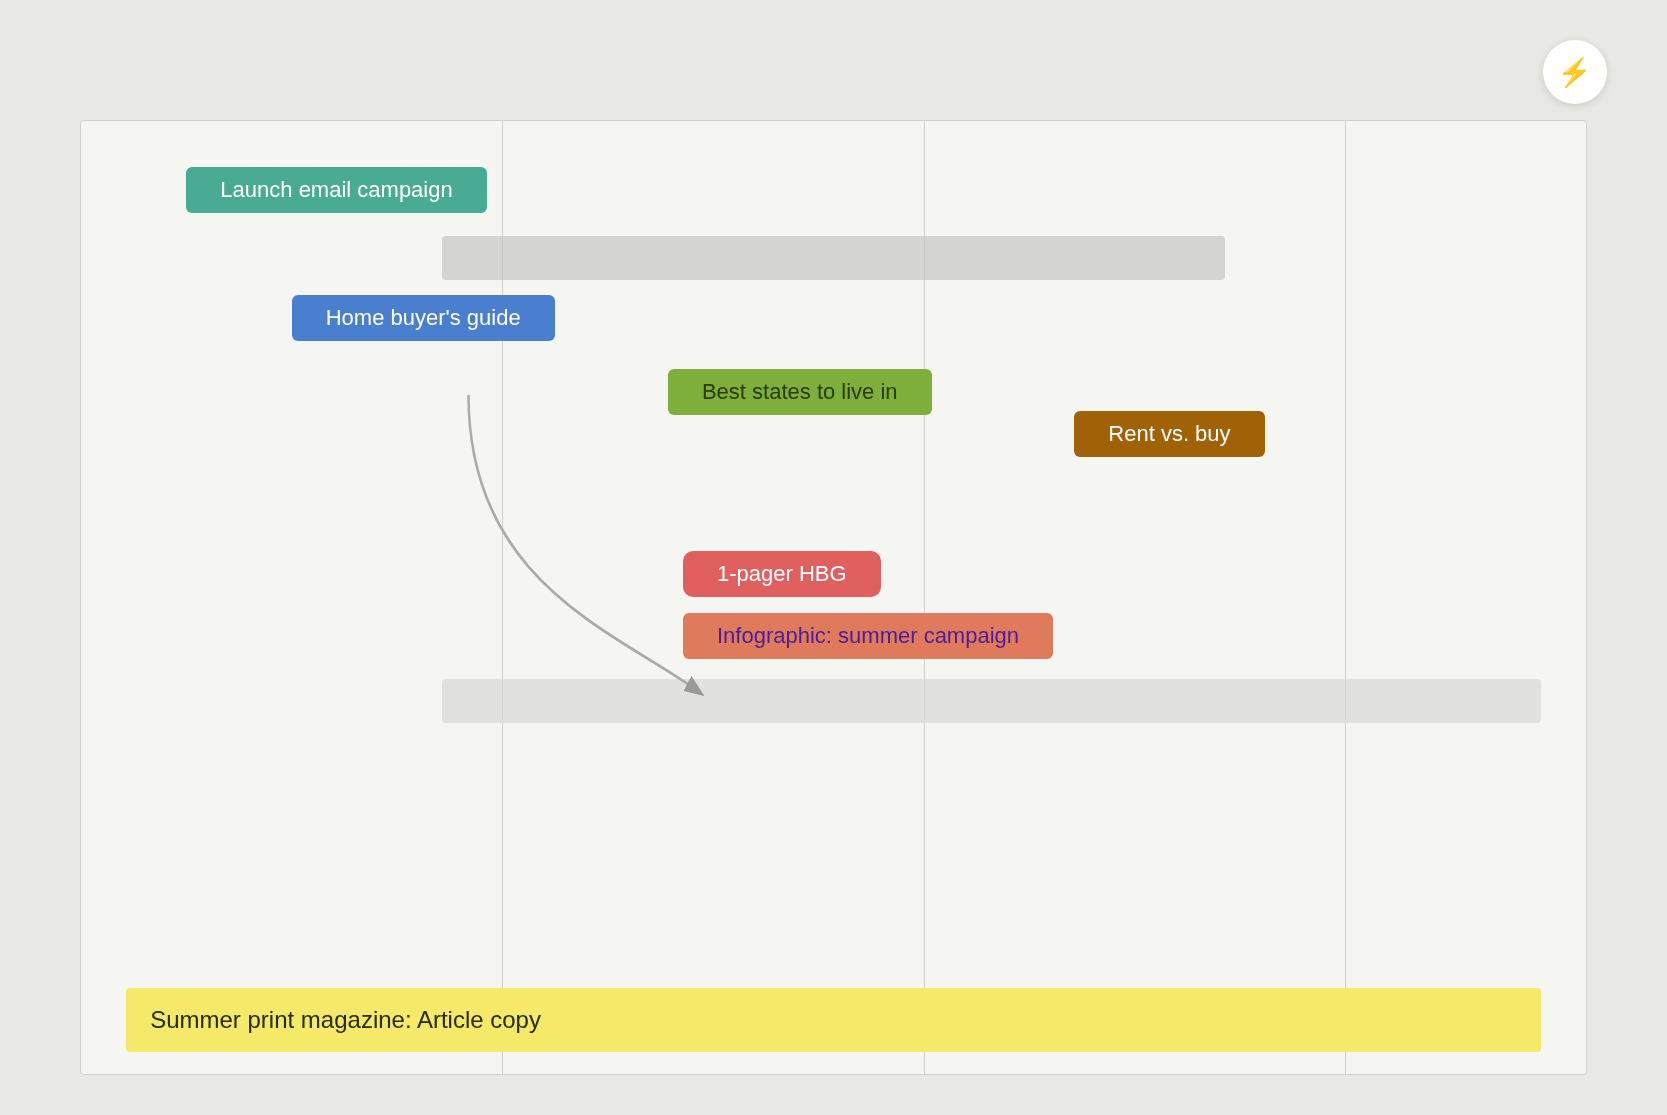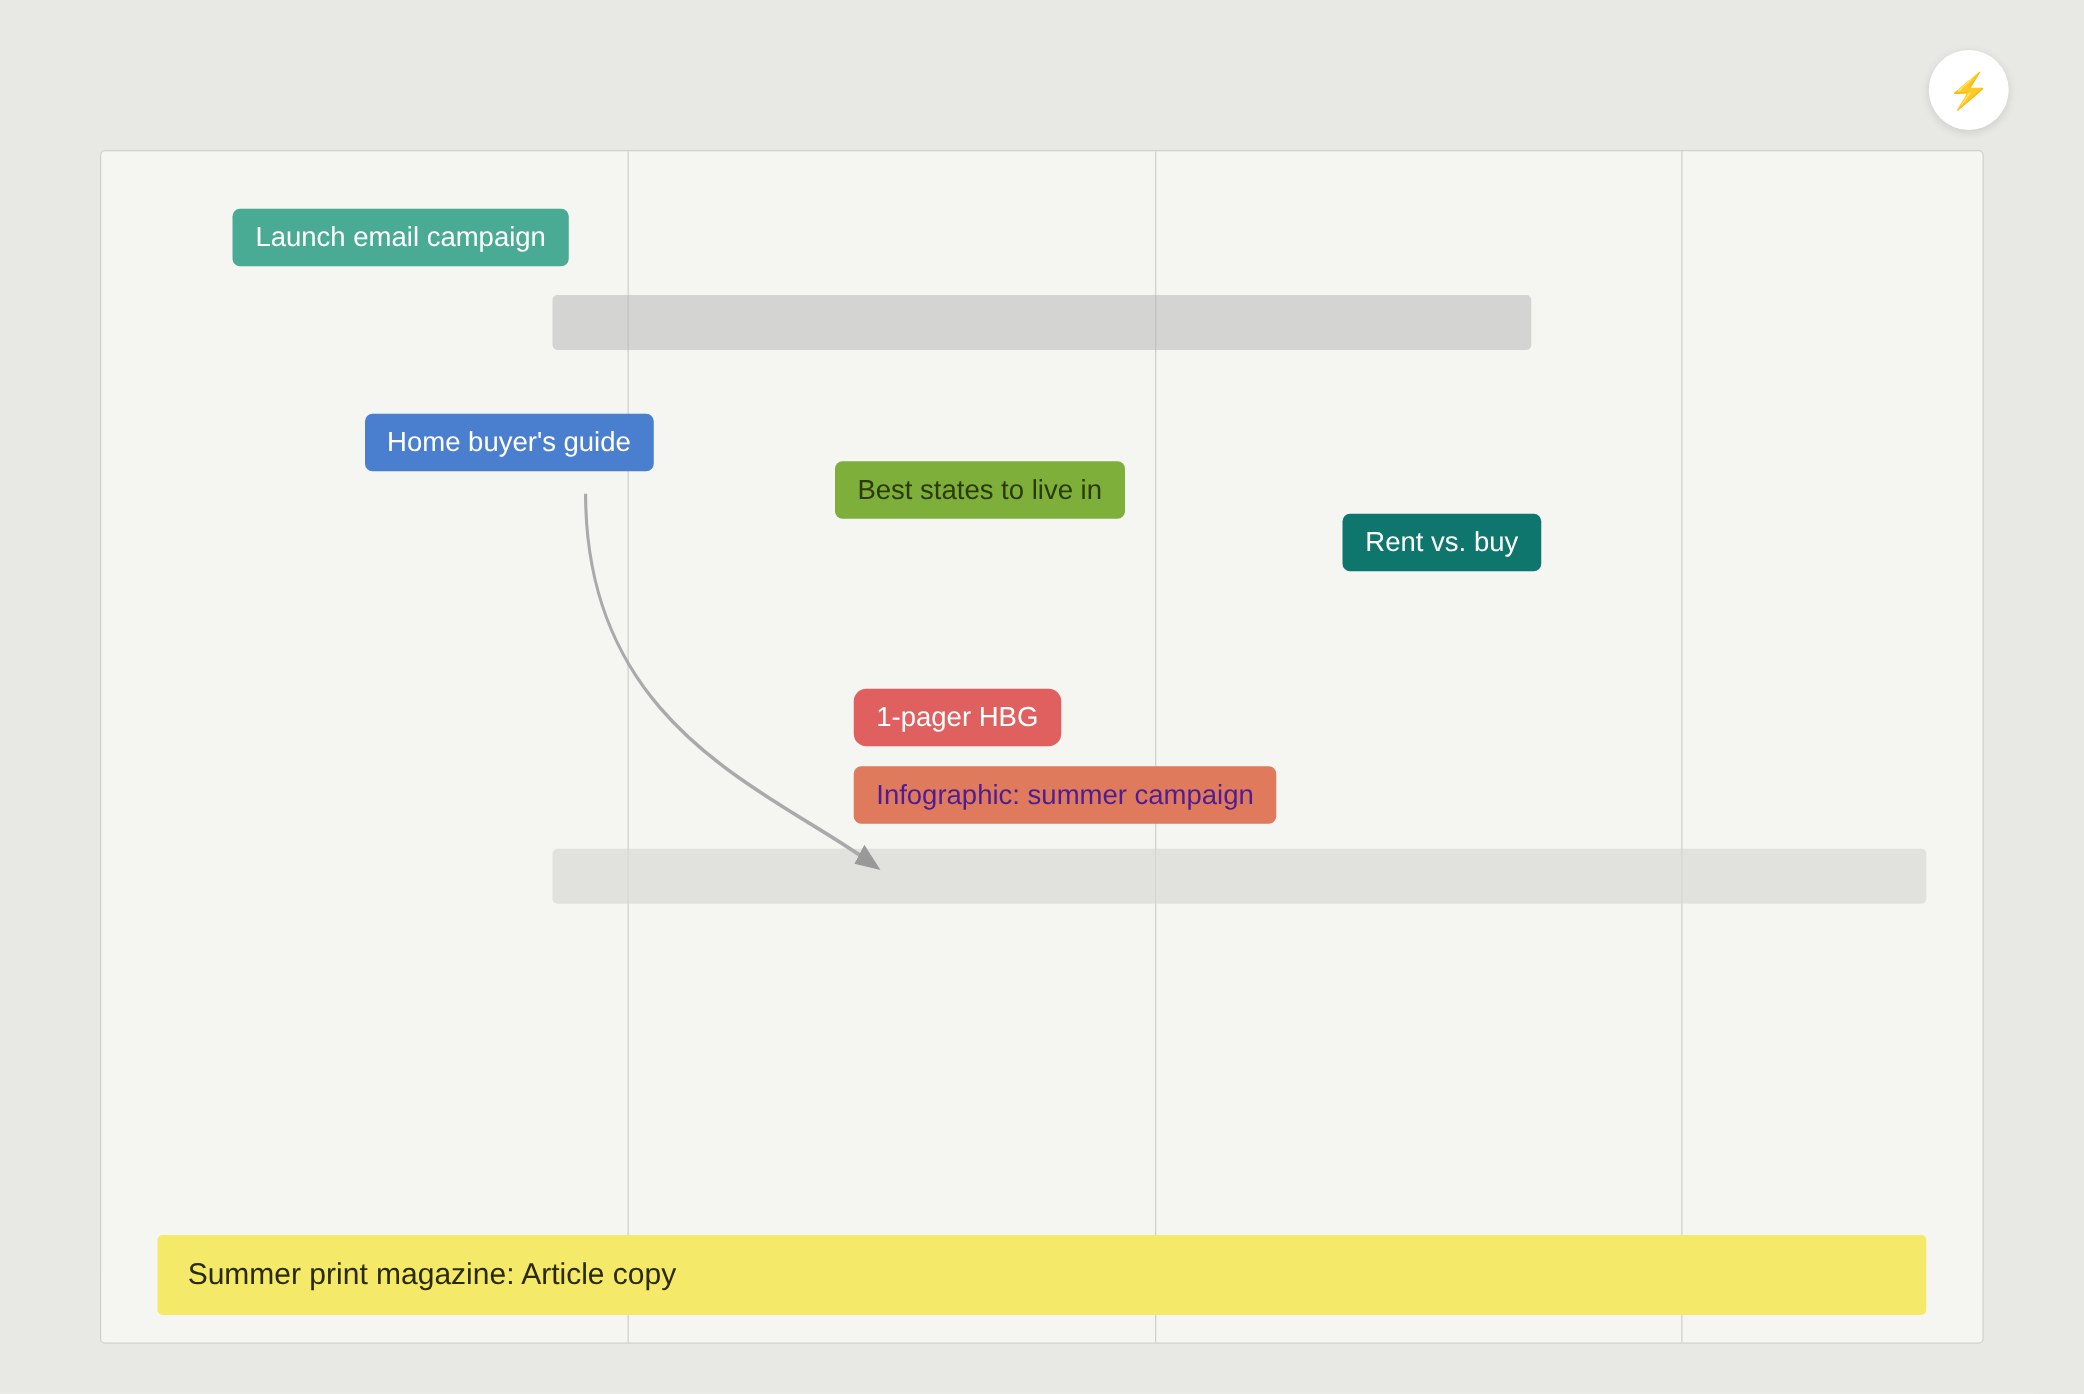--- a/index.html
+++ b/index.html
@@ -53,32 +53,32 @@
       top: 0;
       bottom: 0;
       width: 1px;
       background: #d0d0cc;
     }
 
     
     .tag {
       position: absolute;
       border-radius: 6px;
-      padding: 10px 18px;
+      padding: 10px 34px;
       font-size: 22px;
       font-weight: 500;
       color: #fff;
       white-space: nowrap;
       cursor: pointer;
     }
 
     .tag-teal { background-color: #4aab94; }
     .tag-blue { background-color: #4a7ecf; }
     .tag-green { background-color: #7faf3b; color: #2a3a00; }
-    .tag-green-dark { background-color: #0f766e; }
+    .tag-green-dark { background-color: #a16207; }
     .tag-red { background-color: #e06060; border-radius: 10px; }
     .tag-salmon { background-color: #e07a5c; color: #4c1d95; }
 
     
     .grey-bar {
       position: absolute;
       height: 44px;
       background: #b8b8b8;
       border-radius: 4px;
       opacity: 0.55;
@@ -129,21 +129,21 @@
   <div class="grid-line" style="left: 84%;"></div>
 
   <div class="grey-bar" style="left: 24%; width: 52%; top: 115px;"></div>
 
   <div class="grey-bar-light" style="left: 24%; width: 73%; top: 558px;"></div>
 
   <div class="tag tag-teal" style="left: 7%; top: 46px;">
     <span>Launch email campaign</span>
   </div>
 
-  <div class="tag tag-blue" style="left: 14%; top: 174px; margin-top: 36px;">
+  <div class="tag tag-blue" style="left: 14%; top: 174px;">
     <span>Home buyer's guide</span>
   </div>
 
   <div class="tag tag-green" style="left: 39%; top: 248px;">
     <span>Best states to live in</span>
   </div>
 
   <div class="tag tag-green-dark" style="left: 66%; top: 290px;">
     <span>Rent vs. buy</span>
   </div>

